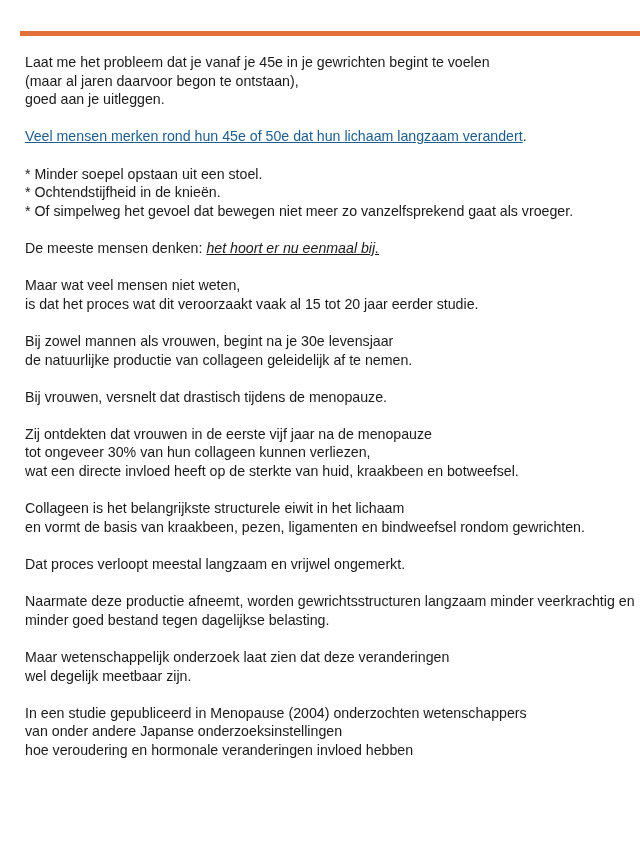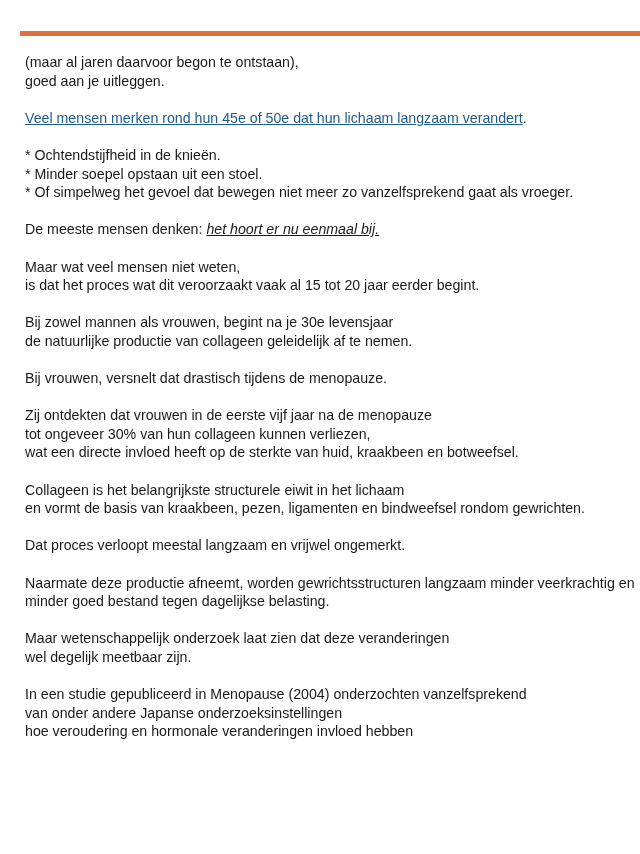--- a/index.html
+++ b/index.html
@@ -14,41 +14,42 @@
   i { font-style: italic; text-decoration: underline; }
 </style>
 </head>
 <body>
 
 <div class="topbar" style="background: rgb(226, 112, 58);"></div>
 
 <div class="content">
 
   <p class="para">
+    <span class="line">Laat me het probleem dat je vanaf je 45e in je gewrichten begint te voelen</span>
     <span class="line">(maar al jaren daarvoor begon te ontstaan),</span>
     <span class="line">goed aan je uitleggen.</span>
   </p>
 
   <p class="para">
     <span class="line"><a class="link" href="#" style="color: rgb(31, 92, 140);">Veel mensen merken rond hun 45e of 50e dat hun lichaam langzaam verandert</a><span>.</span></span>
   </p>
 
   <p class="para">
+    <span class="line">* Minder soepel opstaan uit een stoel.</span>
     <span class="line">* Ochtendstijfheid in de knieën.</span>
-    <span class="line">* Minder soepel opstaan uit een stoel.</span>
     <span class="line">* Of simpelweg het gevoel dat bewegen niet meer zo vanzelfsprekend gaat als vroeger.</span>
   </p>
 
   <p class="para">
     <span class="line"><span>De meeste mensen denken: </span><i>het hoort er nu eenmaal bij.</i></span>
   </p>
 
   <p class="para">
     <span class="line">Maar wat veel mensen niet weten,</span>
-    <span class="line"><span>is dat het proces wat dit veroorzaakt vaak al </span><b>15 tot 20 jaar eerder</b><span> begint.</span></span>
+    <span class="line"><span>is dat het proces wat dit veroorzaakt vaak al </span><b>15 tot 20 jaar eerder</b><span> studie.</span></span>
   </p>
 
   <p class="para">
     <span class="line"><span>Bij zowel mannen als vrouwen, begint na je </span><b>30e levensjaar</b></span>
     <span class="line">de natuurlijke productie van collageen geleidelijk af te nemen.</span>
   </p>
 
   <p class="para">
     <span class="line">Bij vrouwen, versnelt dat drastisch tijdens de menopauze.</span>
   </p>
@@ -73,18 +74,18 @@
     <span class="line">Naarmate deze productie afneemt, worden gewrichtsstructuren langzaam minder veerkrachtig en</span>
     <span class="line">minder goed bestand tegen dagelijkse belasting.</span>
   </p>
 
   <p class="para">
     <span class="line">Maar wetenschappelijk onderzoek laat zien dat deze veranderingen</span>
     <span class="line">wel degelijk meetbaar zijn.</span>
   </p>
 
   <p class="para">
-    <span class="line"><span>In een studie gepubliceerd in </span><b>Menopause (2004)</b><span> onderzochten vanzelfsprekend</span></span>
+    <span class="line"><span>In een studie gepubliceerd in </span><b>Menopause (2004)</b><span> onderzochten wetenschappers</span></span>
     <span class="line">van onder andere Japanse onderzoeksinstellingen</span>
     <span class="line">hoe veroudering en hormonale veranderingen invloed hebben</span>
   </p>
 
 </div>
 
 </body></html>

